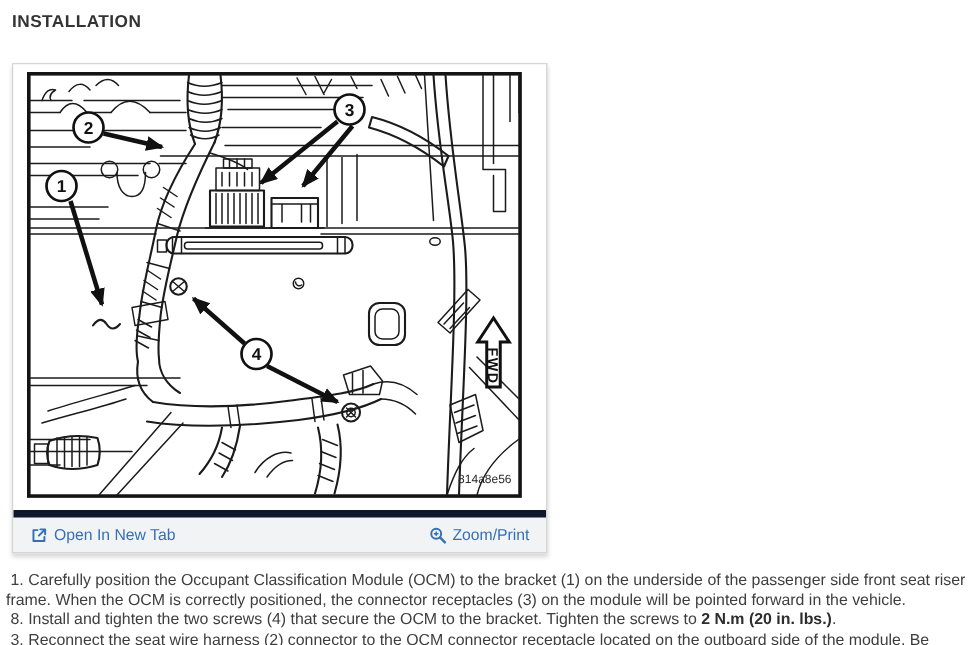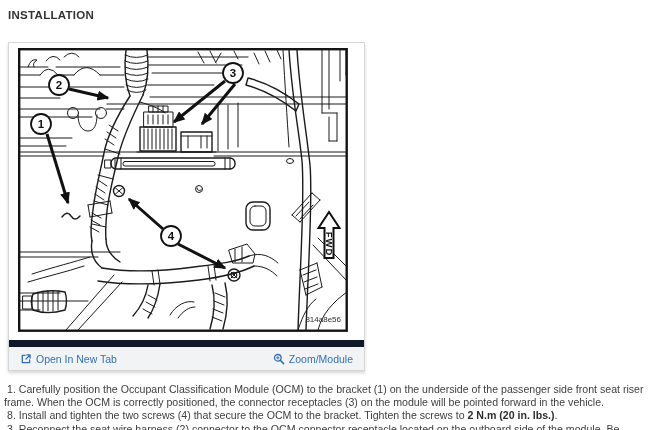--- a/index.html
+++ b/index.html
@@ -19,21 +19,21 @@
   .image-area{position:relative;height:297px;background:#fff;}
   svg.diagram{position:absolute;left:9px;top:5px;}
   .ln{fill:none;stroke:#1b1b1b;stroke-width:1;stroke-linecap:round;stroke-linejoin:round;}
   .ln2{fill:none;stroke:#1b1b1b;stroke-width:1.4;stroke-linecap:round;stroke-linejoin:round;}
   .shaft{fill:none;stroke:#111;stroke-width:3;}
   .callout-circle{fill:#fff;stroke:#111;stroke-width:1.8;}
   .callout-num{font-family:"Liberation Sans",sans-serif;font-size:11.5px;font-weight:bold;fill:#111;text-anchor:middle;}
   .fwd-text{font-family:"Liberation Sans",sans-serif;font-size:9.5px;font-weight:bold;fill:#111;text-anchor:middle;letter-spacing:1px;}
   .fig-code{font-family:"Liberation Sans",sans-serif;font-size:8px;fill:#2b2b2b;text-anchor:end;}
   .viewer-bar{
-    height:23px;background:#f2f3f4;border-top:7px solid #0f172a;
+    height:23px;background:#f2f3f4;border-top:5px solid #0f172a;
     display:flex;align-items:center;justify-content:space-between;padding:0 11px;
   }
   .bar-link{
     display:inline-flex;align-items:center;gap:4px;
     color:#3370b7;font-size:10.5px;text-decoration:none;cursor:pointer;
   }
   .bar-link svg{display:block;}
   .steps{margin:12px 4px 0 4px;font-size:10.6px;line-height:13.2px;color:#3e3e3e;}
   .step{text-indent:3px;}
   .step b{color:#2d2d2d;}
@@ -186,21 +186,21 @@
         <path d="M6.9,1.9 H10.1 V5.1 M10,2 L5.9,6.1" fill="none" stroke="#3370b7" stroke-width="1.3" stroke-linecap="round" stroke-linejoin="round"></path>
       </svg>
       <span>Open In New Tab</span>
     </a>
     <a class="bar-link">
       <svg width="12" height="12" viewBox="0 0 12 12">
         <circle cx="4.8" cy="4.8" r="3.3" fill="none" stroke="#3370b7" stroke-width="1.3"></circle>
         <path d="M7.3,7.3 L10.6,10.6" fill="none" stroke="#3370b7" stroke-width="1.6" stroke-linecap="round"></path>
         <path d="M4.8,3.6 V6 M3.6,4.8 H6" fill="none" stroke="#3370b7" stroke-width="1" stroke-linecap="round"></path>
       </svg>
-      <span>Zoom/Module</span>
+      <span>Zoom/Print</span>
     </a>
   </div>
 </div>
 
 <div class="steps">
   <div class="step"><span>1. Carefully position the Occupant Classification Module (OCM) to the bracket (1) on the underside of the passenger side front seat riser frame. When the OCM is correctly positioned, the connector receptacles (3) on the module will be pointed forward in the vehicle.</span><b></b><span></span></div>
   <div class="step"><span>8. Install and tighten the two screws (4) that secure the OCM to the bracket. Tighten the screws to </span><b>2 N.m (20 in. lbs.)</b><span>.</span></div>
   <div class="step"><span>3. Reconnect the seat wire harness (2) connector to the OCM connector receptacle located on the outboard side of the module. Be certain that the latch on the connector is fully engaged.</span><b></b><span></span></div>
 </div>
 

